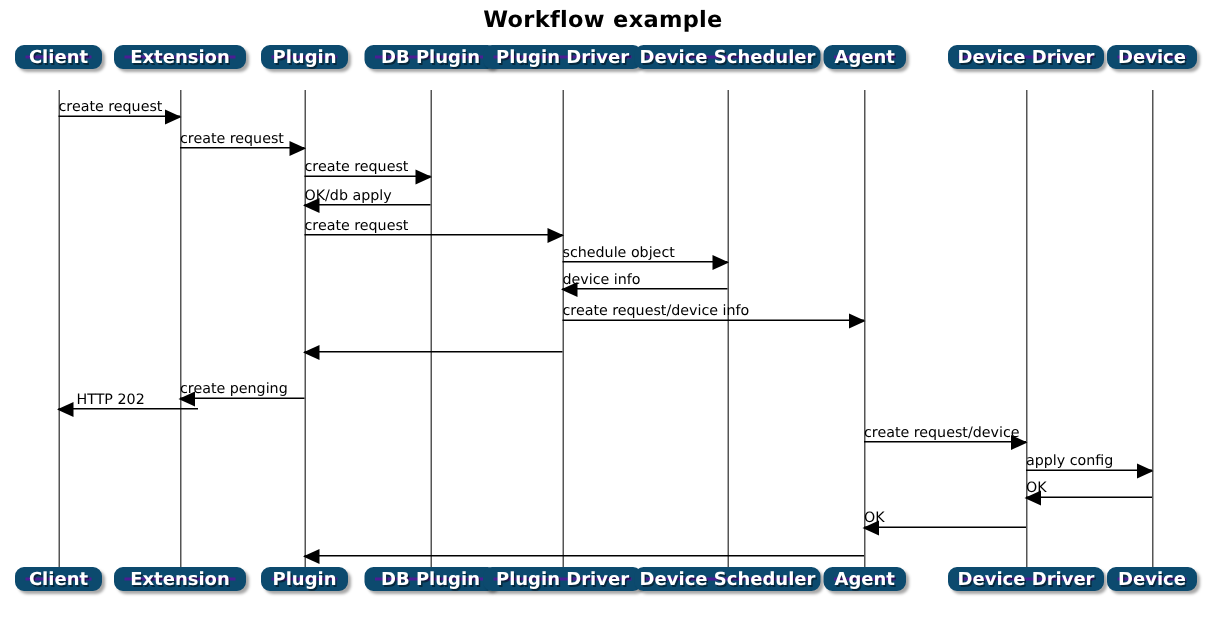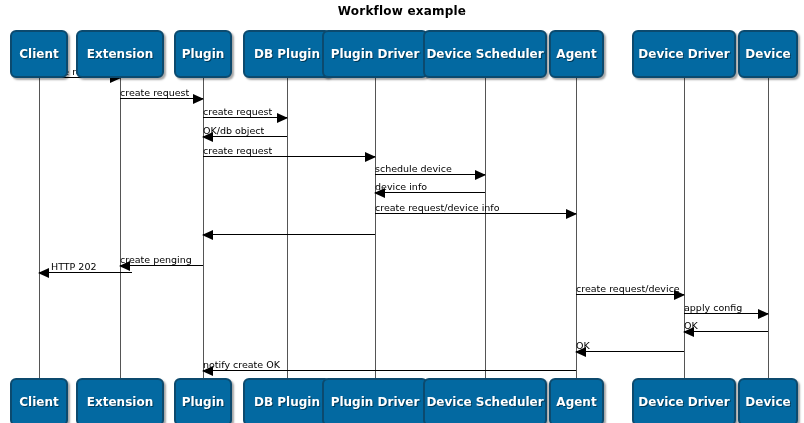--- a/index.html
+++ b/index.html
@@ -16,38 +16,38 @@
     height: 423px;
     background: #ffffff;
     overflow: hidden;
   }
   #diagram-title {
     position: absolute;
     top: 4px;
     left: 0;
     width: 804px;
     text-align: center;
-    font-size: 12px;
+    font-size: 15px;
     font-weight: bold;
     color: #000000;
     letter-spacing: 0.2px;
   }
   .actor-box {
     position: absolute;
     box-sizing: border-box;
-    background: #0369a1;
-    border: 2px solid #0c4a6e;
+    background: #4c1d95;
+    border: 7px solid #0c4a6e;
     border-radius: 6px;
     color: #ffffff;
     font-size: 12px;
     font-weight: bold;
     display: flex;
     align-items: center;
     justify-content: center;
-    height: 48px;
+    height: 16px;
     box-shadow: 2px 2px 2px rgba(0,0,0,0.35);
     white-space: nowrap;
     text-shadow: 1px 1px 0 rgba(0,0,0,0.45);
   }
   .lifeline {
     position: absolute;
     width: 1px;
     background: #555555;
   }
   .msg {
@@ -127,31 +127,31 @@
         <div class="label">create request</div>
       </div>
       <div class="msg right" style="left: 203px; width: 84px; top: 104px;">
         <div class="line"></div>
         <div class="head"></div>
         <div class="label">create request</div>
       </div>
       <div class="msg left" style="left: 203px; width: 84px; top: 123px;">
         <div class="line"></div>
         <div class="head"></div>
-        <div class="label">OK/db object</div>
+        <div class="label">OK/db apply</div>
       </div>
       <div class="msg right" style="left: 203px; width: 172px; top: 143px;">
         <div class="line"></div>
         <div class="head"></div>
         <div class="label">create request</div>
       </div>
       <div class="msg right" style="left: 375px; width: 110px; top: 161px;">
         <div class="line"></div>
         <div class="head"></div>
-        <div class="label">schedule device</div>
+        <div class="label">schedule object</div>
       </div>
       <div class="msg left" style="left: 375px; width: 110px; top: 179px;">
         <div class="line"></div>
         <div class="head"></div>
         <div class="label">device info</div>
       </div>
       <div class="msg right" style="left: 375px; width: 201px; top: 200px;">
         <div class="line"></div>
         <div class="head"></div>
         <div class="label">create request/device info</div>
@@ -186,21 +186,20 @@
         <div class="label">OK</div>
       </div>
       <div class="msg left" style="left: 576px; width: 108px; top: 338px;">
         <div class="line"></div>
         <div class="head"></div>
         <div class="label">OK</div>
       </div>
       <div class="msg left" style="left: 203px; width: 373px; top: 357px;">
         <div class="line"></div>
         <div class="head"></div>
-        <div class="label">notify create OK</div>
       </div>
     </div>
   <div id="actors-top">
       <div class="actor-box" style="left: 10px; top: 30px; width: 58px;">
         <span>Client</span>
       </div>
       <div class="actor-box" style="left: 76px; top: 30px; width: 88px;">
         <span>Extension</span>
       </div>
       <div class="actor-box" style="left: 174px; top: 30px; width: 58px;">

